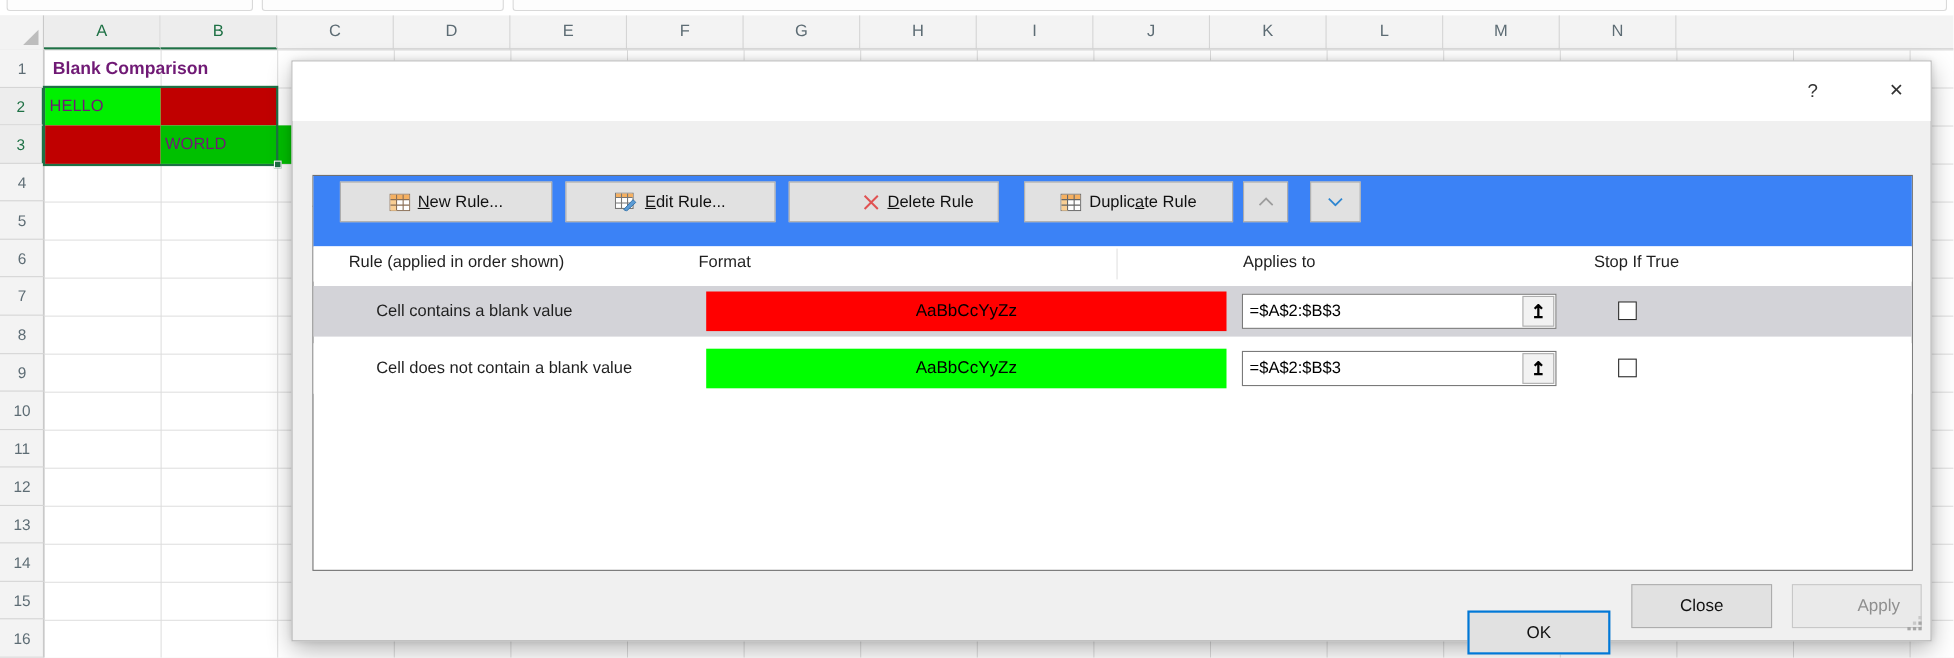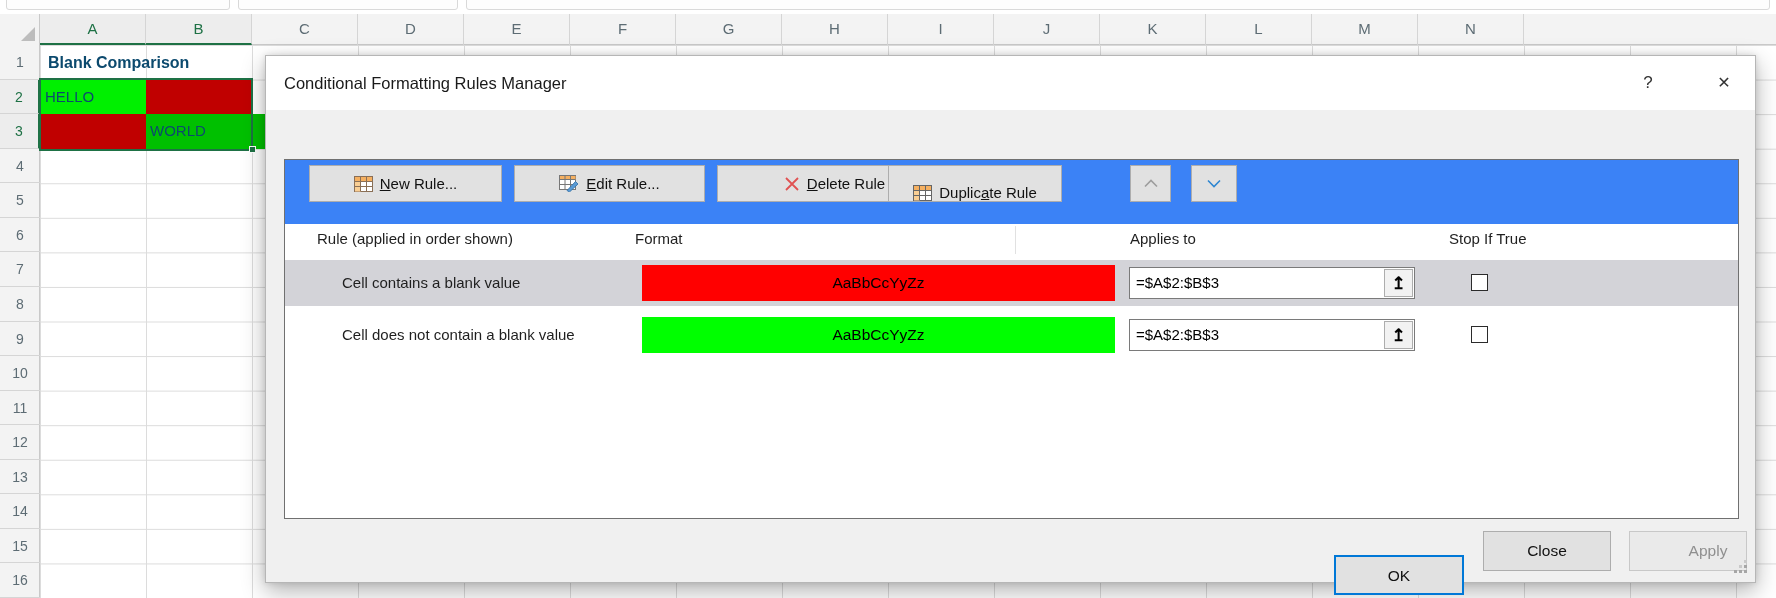--- a/index.html
+++ b/index.html
@@ -27,21 +27,21 @@
   .row-h { position:absolute; left:0; width:40px; text-align:center; font-size:14px;
     color:#5d6c74; border-bottom:1px solid #D5D5D5; }
   .row-h.sel { color:#1E7145; background:#EDEDED; border-right:2px solid #1E7145; }
 
   
   .sheet-grid { position:absolute; left:40px; top:45px; right:0; bottom:0;
     background-image:
       linear-gradient(to right,#DCDCDC 1px,transparent 1px),
       linear-gradient(to bottom,#DCDCDC 1px,transparent 1px);
     background-size:106px 34.5625px; }
-  .cell { position:absolute; font-size:15px; color:#0c4a6e; line-height:34.5px;
+  .cell { position:absolute; font-size:15px; color:#701a75; line-height:34.5px;
     padding-left:4px; overflow:visible; white-space:nowrap; }
   .cell-a1 { left:44px; top:45px; width:212px; height:34.5px; font-weight:bold;
     font-size:16px; line-height:35px; }
   .cell-a2 { left:41px; top:79.5px; width:105px; height:34.5px; }
   .cell-b2 { left:146px; top:79.5px; width:106px; height:34.5px; }
   .cell-a3 { left:41px; top:114px; width:105px; height:34.5px; }
   .cell-b3 { left:146px; top:114px; width:122px; height:34.5px; }
   .sel-border { position:absolute; left:39px; top:77.5px; width:214px; height:73px;
     border:2.5px solid #1E7145; pointer-events:none; }
   .fill-handle { position:absolute; left:249px; top:146px; width:7px; height:7px;
@@ -70,21 +70,21 @@
 
   .panel { position:absolute; left:18px; top:103px; width:1455px; height:360px;
     border:1px solid #707070; background:#fff; }
   .toolbar { position:absolute; left:0; top:0; width:100%; height:64px; background:#3b82f6; }
   .tbtn { position:absolute; top:5px; height:37px; background:#E1E1E1;
     border:1px solid #ADADAD; display:flex; align-items:center; justify-content:center;
     gap:7px; font-size:15px; color:#111; }
   .btn-new { left:24px;  width:193px; }
   .btn-edit { left:229px; width:191px; }
   .btn-del { left:432px; width:191px;padding-left:44px; }
-  .btn-dup { left:603px; width:174px;align-items:flex-end; }
+  .btn-dup { left:646px; width:190px; }
   .btn-up   { left:845px; width:41px; }
   .btn-down { left:906px; width:46px; }
 
   .list-header { position:absolute; left:0; top:64px; width:100%; height:32px; background:#fff; }
   .lh { position:absolute; top:0; line-height:30px; font-size:15px; color:#1f1f1f; }
   .lh-rule { left:32px; } .lh-format { left:350px; } .lh-applies { left:845px; } .lh-stop { left:1164px; }
   .lh-sep { position:absolute; left:730px; top:2px; width:1px; height:28px; background:#E1E1E1; }
 
   .rule-row { position:absolute; left:0; width:100%; height:46px; }
   .row-0 { top:100px; background:#D3D3D8; }
@@ -164,21 +164,20 @@
   <div class="cell cell-a1">Blank Comparison</div>
   <div class="cell cell-a2" style="background: rgb(0, 240, 0);">HELLO</div>
   <div class="cell cell-b2" style="background: rgb(192, 0, 0);"></div>
   <div class="cell cell-a3" style="background: rgb(192, 0, 0);"></div>
   <div class="cell cell-b3" style="background: rgb(0, 192, 0);">WORLD</div>
   <div class="sel-border"></div>
   <div class="fill-handle"></div>
 
   <div class="dialog">
     <div class="titlebar">
-      <div class="dlg-title">Conditional Formatting Rules Manager</div>
       <div class="title-btn help-btn">?</div>
       <div class="title-btn close-btn">✕</div>
     </div>
 
     <div class="combo-row-label"><span></span><span class="accel">S</span><span>how formatting rules for:</span></div>
 
     <div class="combo">
       <div class="combo-value" style="background: rgb(168, 204, 238);">Current Selection</div>
       <div class="combo-arrow">
         <svg class="chev" width="12" height="8" viewBox="0 0 12 8">

